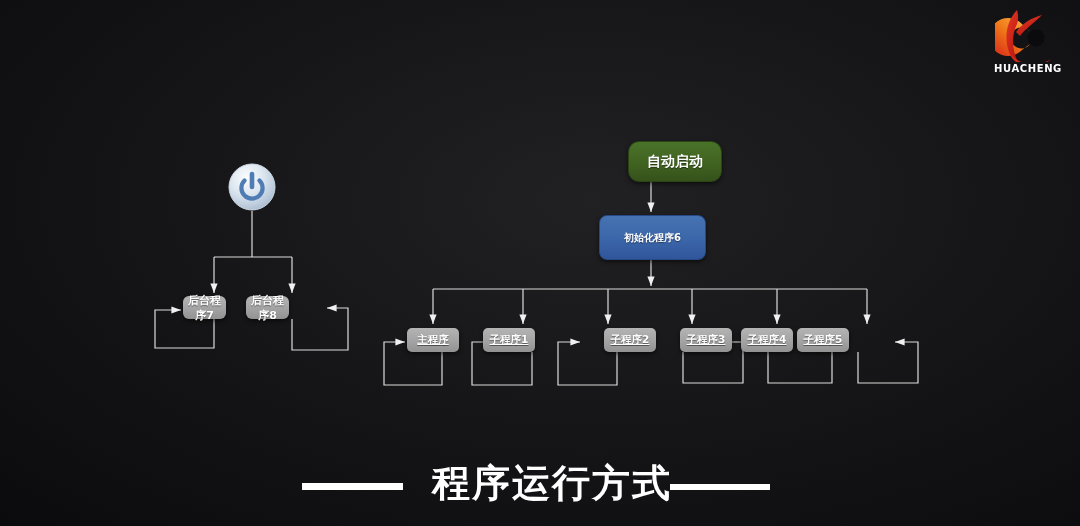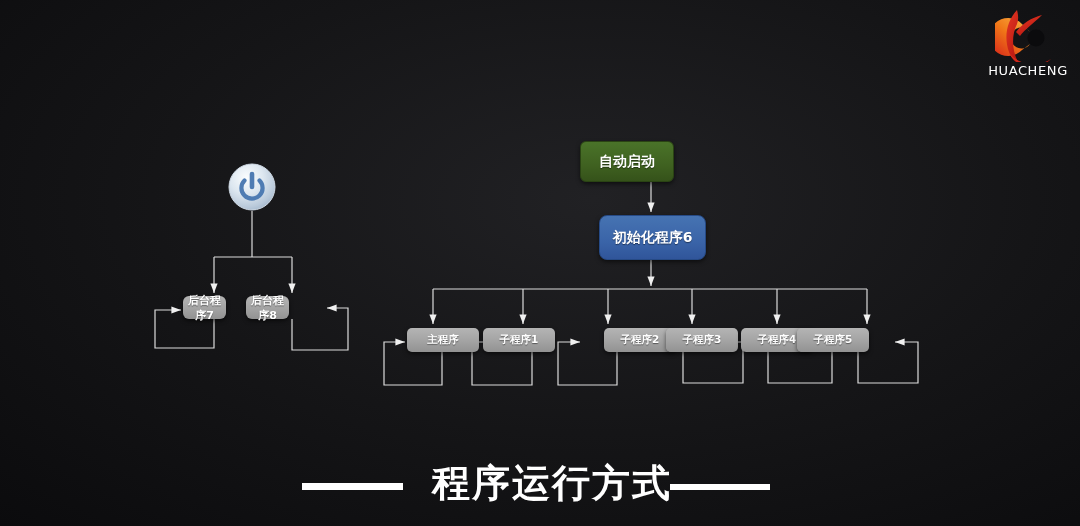--- a/index.html
+++ b/index.html
@@ -13,36 +13,36 @@
     position:absolute;display:flex;align-items:center;justify-content:center;
     color:#fff;font-weight:700;text-align:center;
     text-shadow:0 1px 1px rgba(0,0,0,.45);
     box-shadow:0 2px 4px rgba(0,0,0,.55);
   }
   .gray{
     background:linear-gradient(180deg,#b4b4b4 0%,#a3a3a3 55%,#929292 100%);
     border-radius:6px;font-size:11px;
   }
   .left-box{left:0;top:296px;width:43px;height:23px;}
-  .child-box{top:328px;width:72px;height:24px;border-radius:5px;font-size:10.5px;}
+  .child-box{top:328px;width:52px;height:24px;border-radius:5px;font-size:10.5px;text-decoration:underline;}
   .green-box{
-    left:580px;top:141px;width:92px;height:39px;font-size:14px;border-radius:6px;
+    left:628px;top:141px;width:92px;height:39px;font-size:14px;border-radius:11px;
     background:linear-gradient(180deg,#4a7329 0%,#3f6120 60%,#35521a 100%);
     border:1px solid #2a4413;
   }
   .blue-box{
-    left:599px;top:215px;width:105px;height:43px;font-size:14px;border-radius:8px;
+    left:599px;top:215px;width:105px;height:43px;font-size:10px;border-radius:8px;
     background:linear-gradient(180deg,#4673b2 0%,#3a64a8 60%,#30559a 100%);
     border:1px solid #264a86;
   }
   .power-icon-wrap{position:absolute;left:226px;top:161px;width:52px;height:52px;}
   .logo-wrap{position:absolute;left:995px;top:8px;width:66px;height:54px;}
   .brand-name{
     position:absolute;left:983px;top:63px;width:90px;text-align:center;
-    color:#fff;font-size:13px;font-weight:400;letter-spacing:.6px;
+    color:#fff;font-size:10px;font-weight:700;letter-spacing:.6px;
   }
   .slide-title{
     position:absolute;left:0;top:458px;width:1080px;text-align:center;
     color:#fff;font-size:38px;font-weight:700;letter-spacing:2px;margin-left:12px;
   }
   .title-bar{position:absolute;background:#fff;}
   .title-bar.left{left:302px;top:483px;width:101px;height:7px;}
   .title-bar.right{left:670px;top:484px;width:100px;height:6px;}
 </style>
 </head>
@@ -103,21 +103,21 @@
 
   <div class="node gray left-box" style="left:183px">后台程序7</div>
   <div class="node gray left-box" style="left:246px">后台程序8</div>
 
   <div class="node green-box">自动启动</div>
   <div class="node blue-box">初始化程序6</div>
 
   <div class="node gray child-box" style="left:407px">主程序</div>
   <div class="node gray child-box" style="left:483px">子程序1</div>
   <div class="node gray child-box" style="left:604px">子程序2</div>
-  <div class="node gray child-box" style="left:666px">子程序3</div>
+  <div class="node gray child-box" style="left:680px">子程序3</div>
   <div class="node gray child-box" style="left:741px">子程序4</div>
   <div class="node gray child-box" style="left:797px">子程序5</div>
 
   <div class="logo-wrap">
     <svg width="66" height="54" viewBox="0 0 66 54">
       <defs>
         <linearGradient id="lgC" x1="0.9" y1="0.1" x2="0.1" y2="0.95">
           <stop offset="0%" stop-color="#f8a93e"></stop>
           <stop offset="45%" stop-color="#f07818"></stop>
           <stop offset="100%" stop-color="#d92a1a"></stop>

